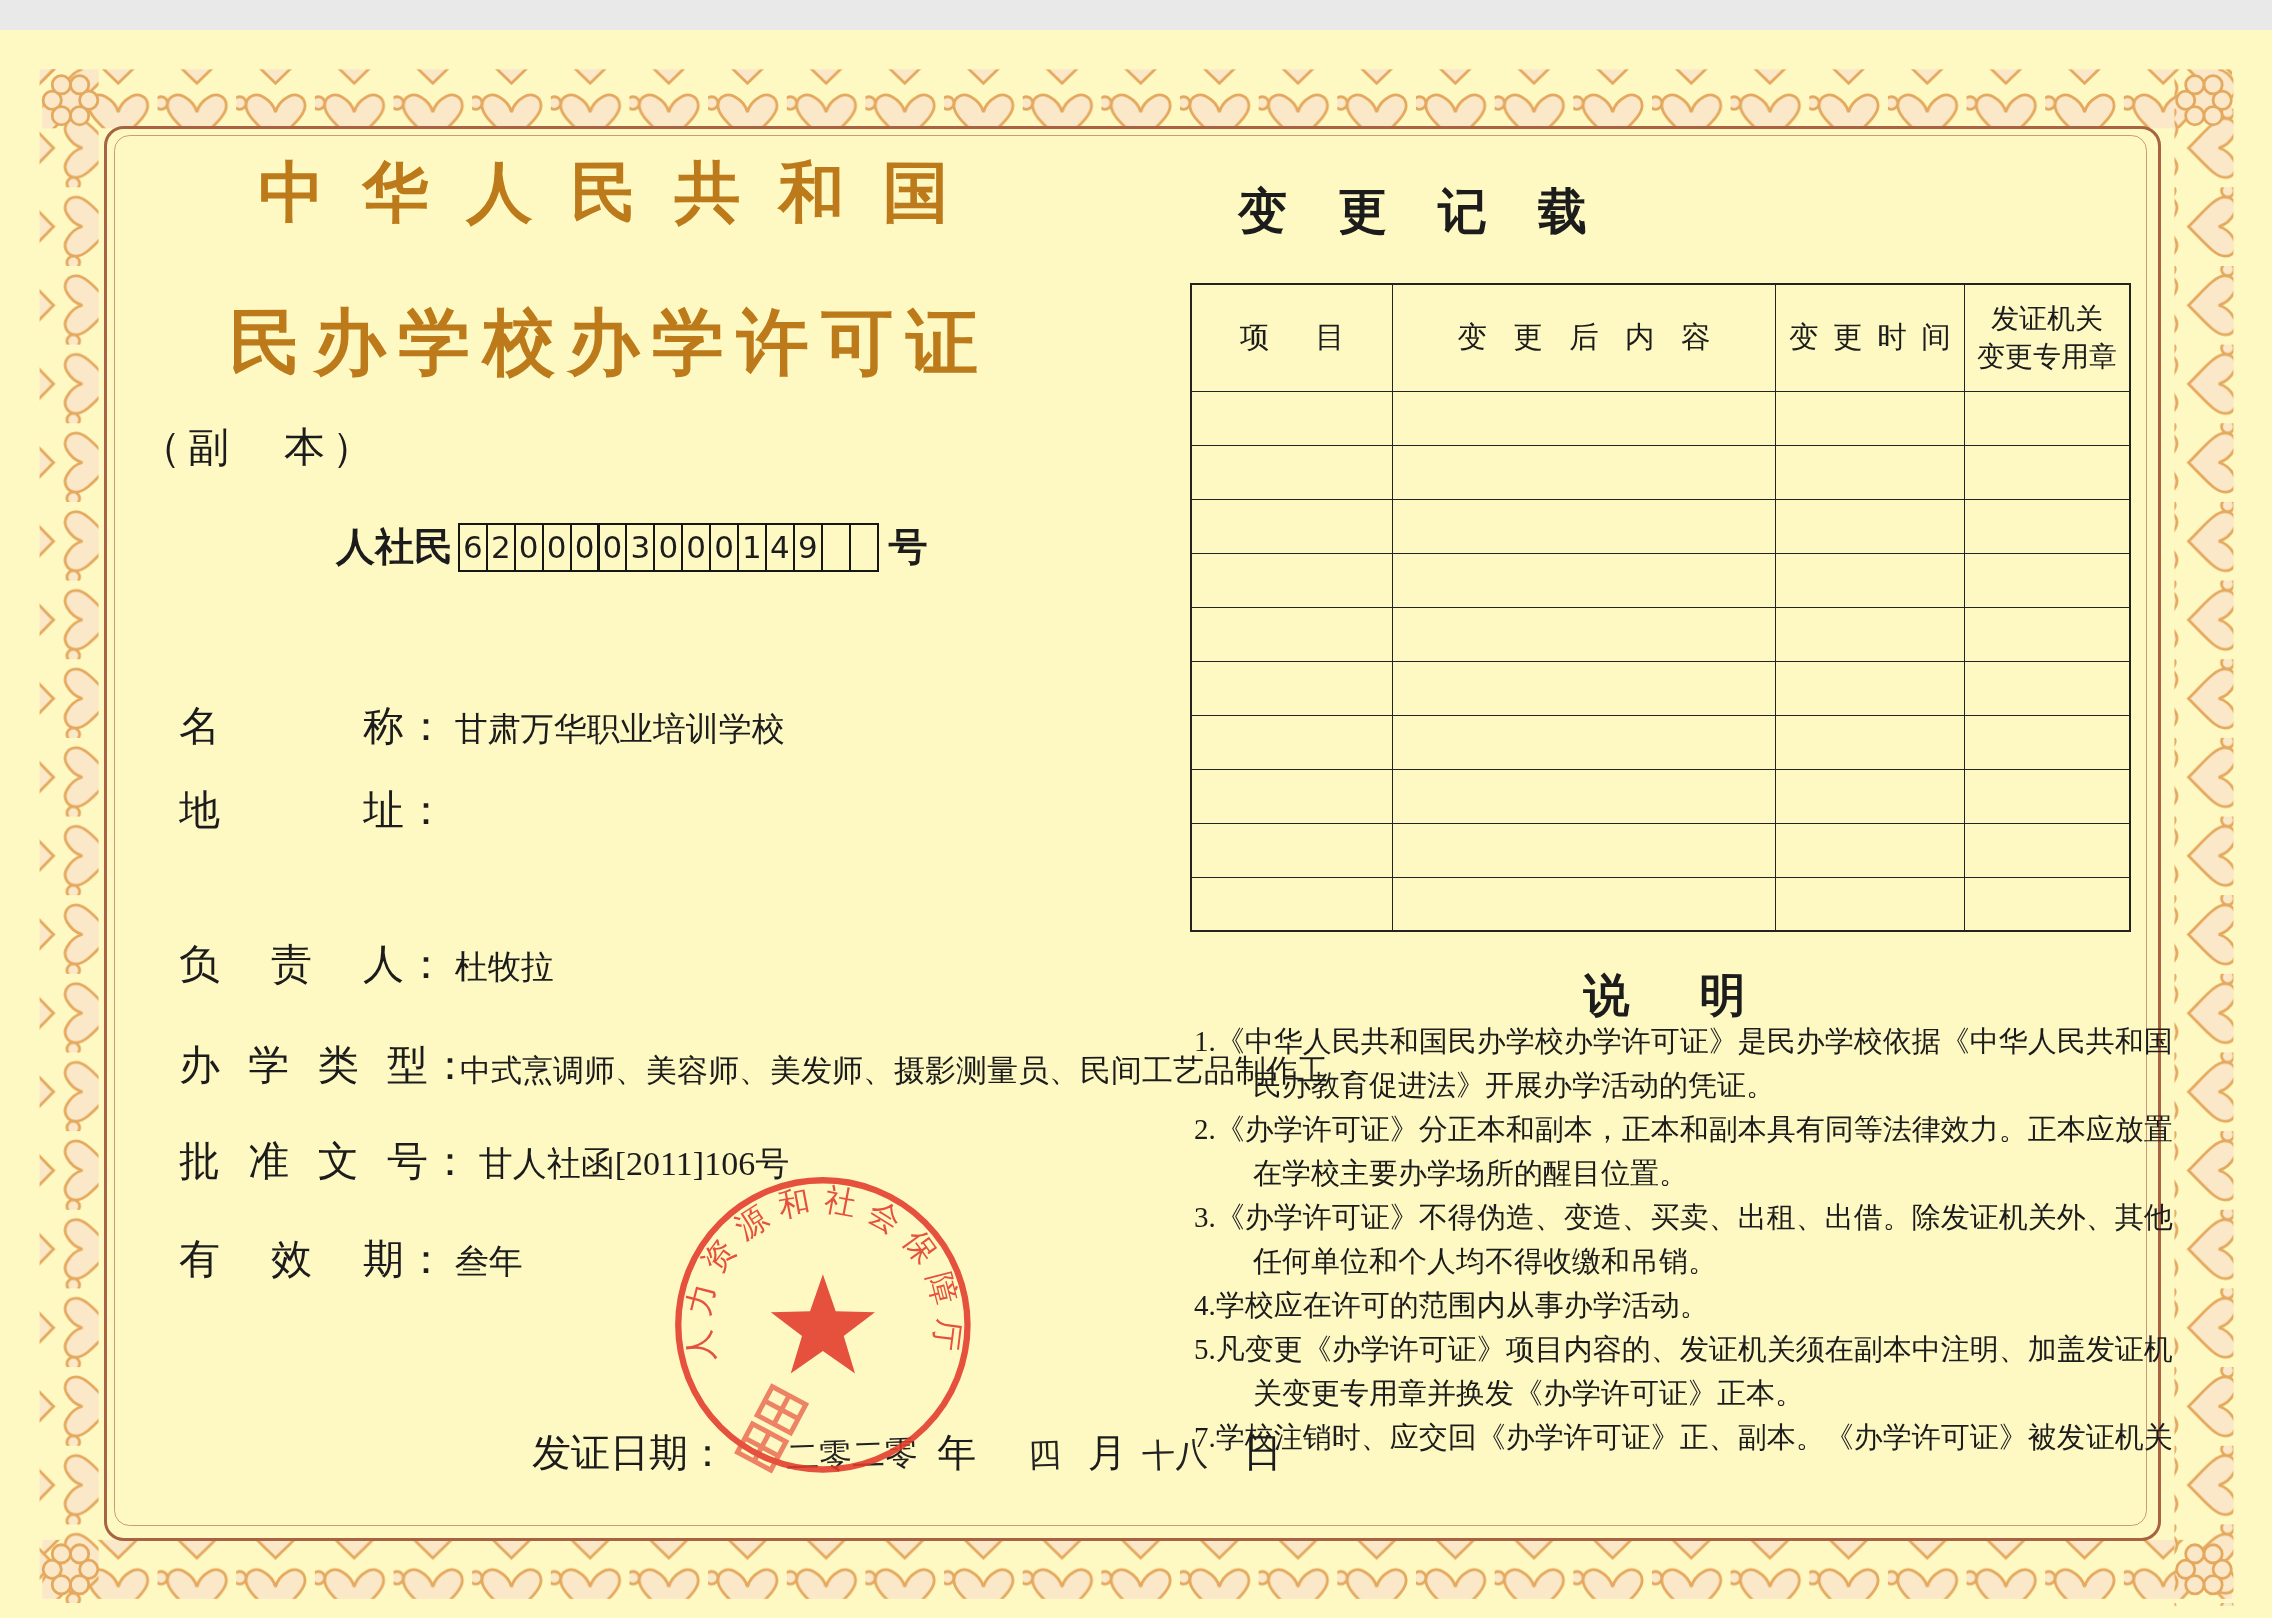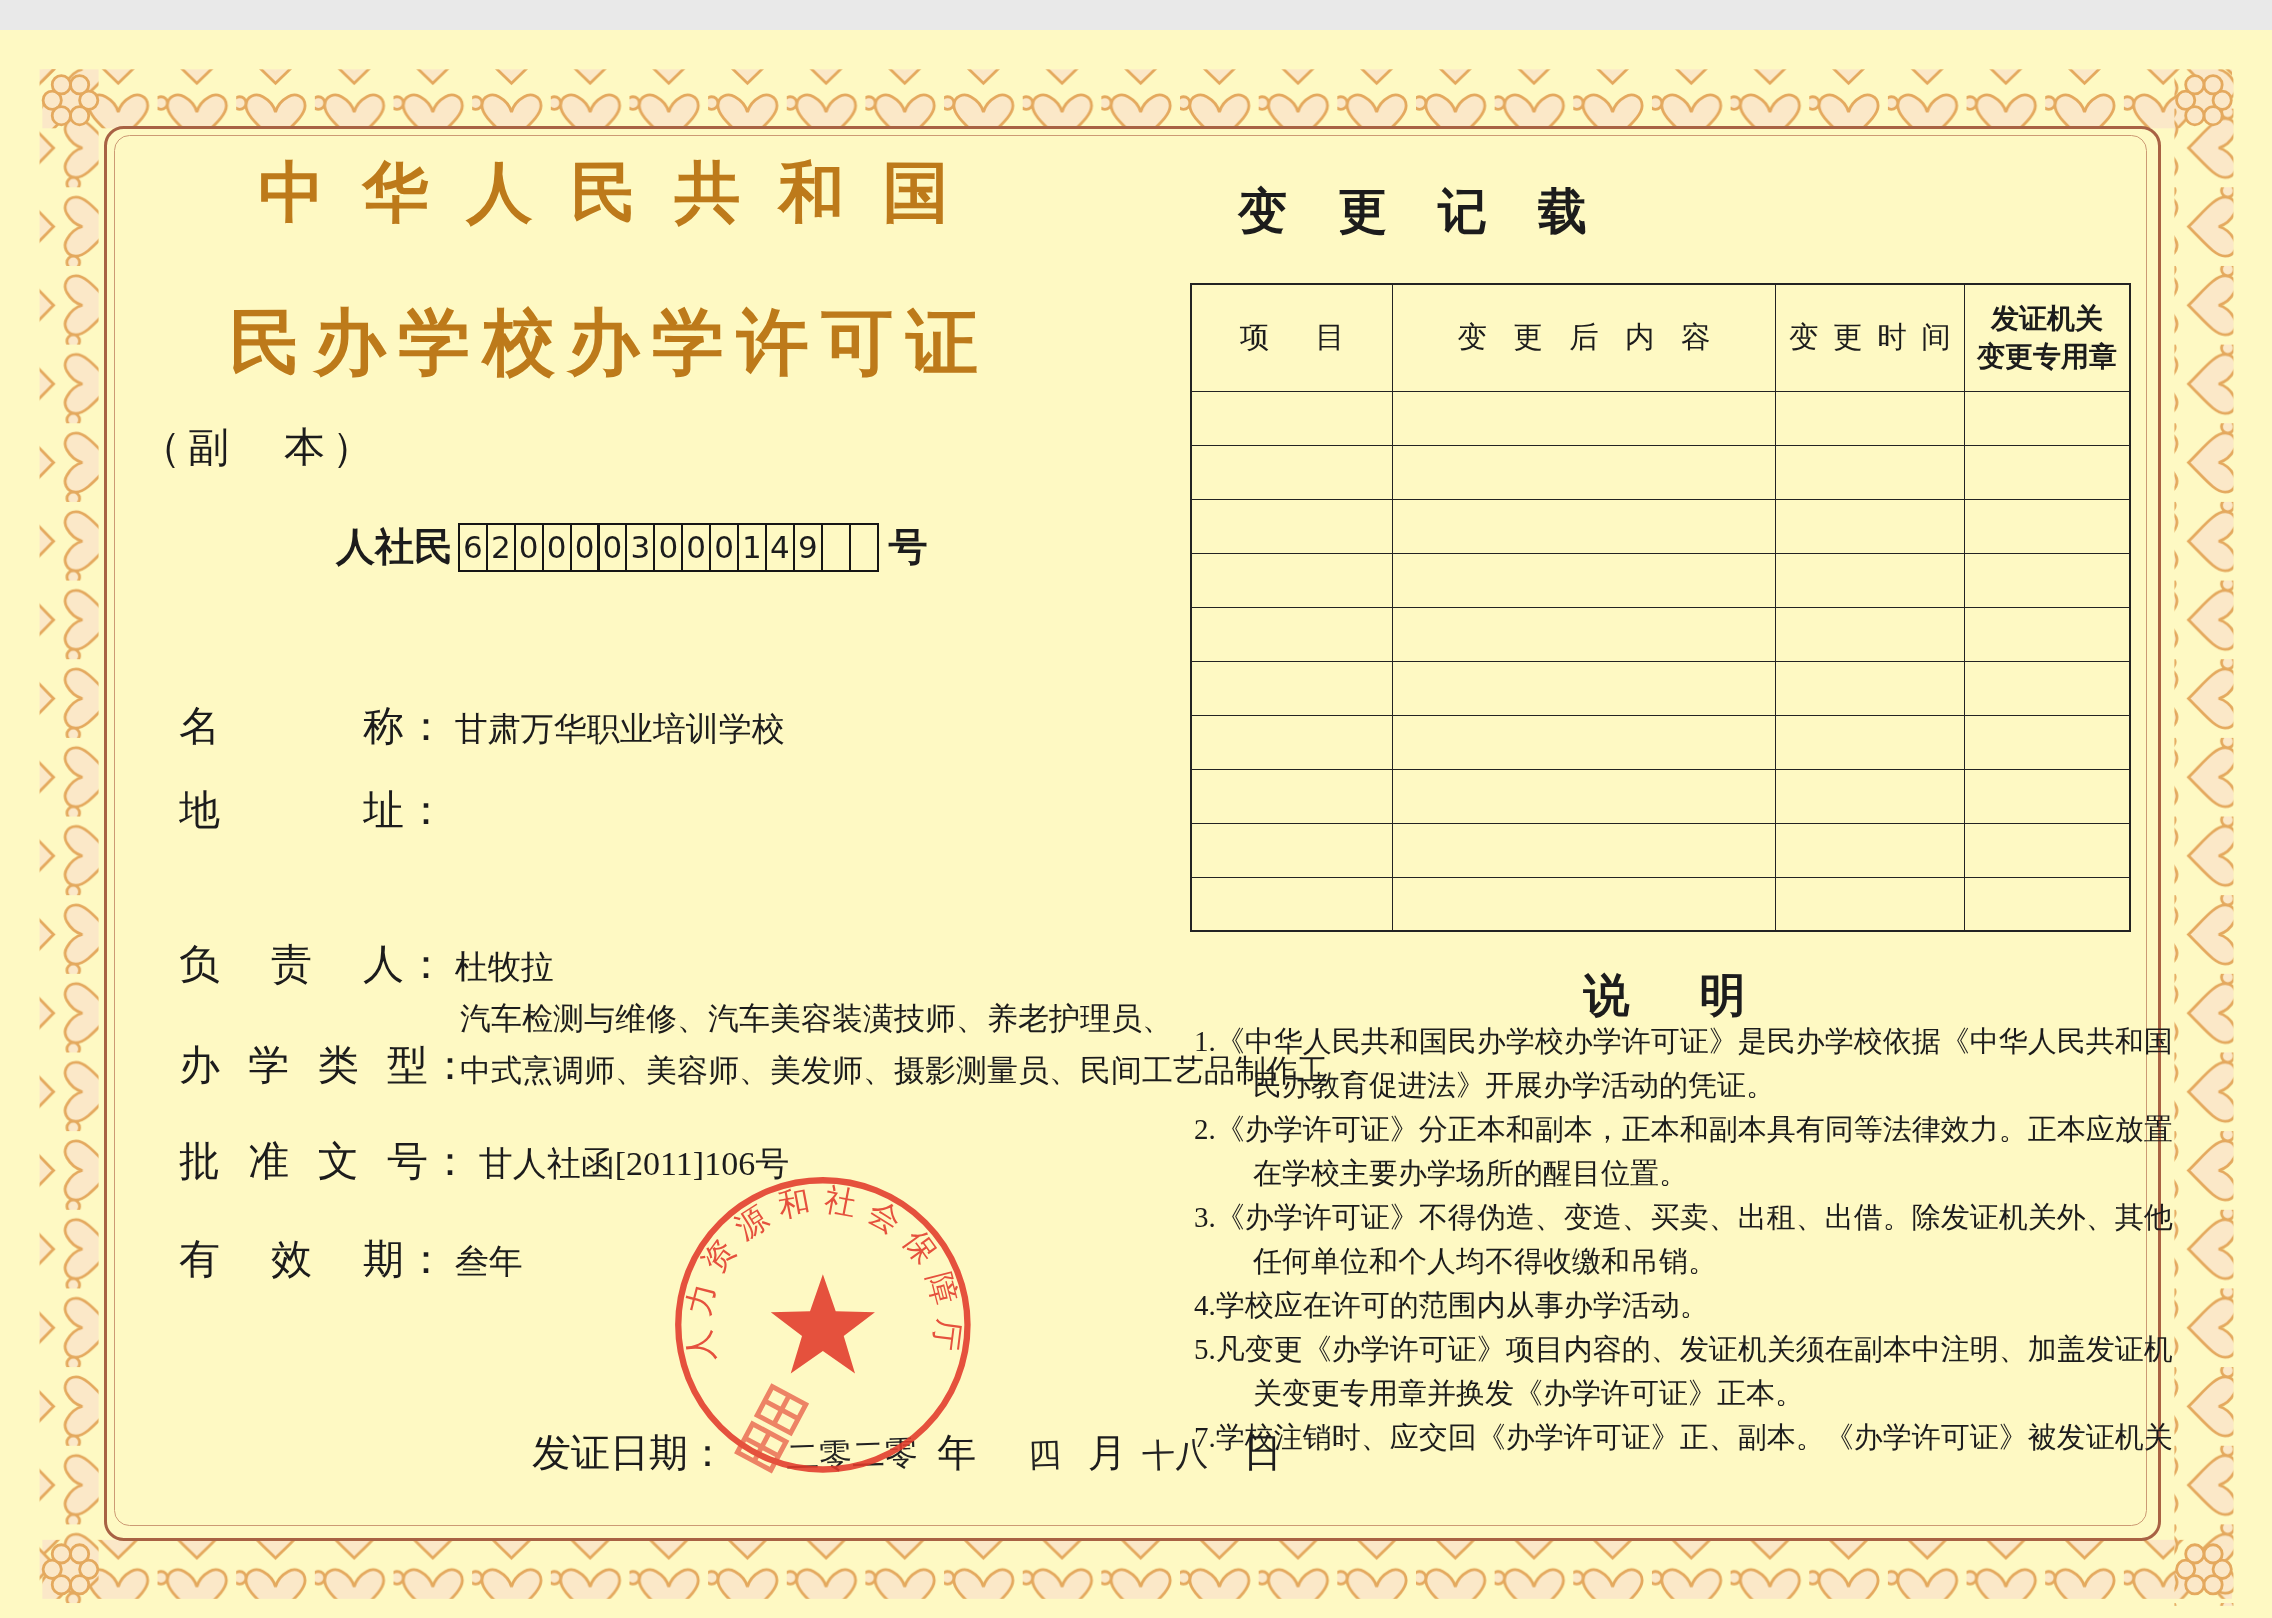--- a/index.html
+++ b/index.html
@@ -32,21 +32,21 @@
   .hand{display:inline-block;transform:rotate(-2deg);font-size:33px;color:#222;}
   .unit{display:inline-block;font-size:39px;}
   
   .cr-title{left:1187px;top:149px;width:945px;text-align:left;font-size:49px;font-weight:bold;
             letter-spacing:51px;text-indent:51px;}
   table.cr{border-collapse:collapse;table-layout:fixed;width:941px;border:2.8px solid #232323;background:transparent;}
   table.cr td,table.cr th{border:1.4px solid #232323;padding:0;font-weight:normal;}
   tr.cr-head{height:107px;}
   tr.cr-row{height:54px;}
   .hcell{display:flex;justify-content:space-between;margin:0 auto;font-size:29.5px;}
-  .hstack{text-align:center;font-size:28px;line-height:38px;font-weight:bold;}
+  .hstack{text-align:center;font-size:28px;line-height:38px;}
   
   .exp-title{left:1187px;top:935px;width:955px;text-align:center;font-size:46px;font-weight:bold;
              letter-spacing:70px;text-indent:70px;}
   .notes{left:1194px;top:989px;width:997px;}
   .note-line{font-size:29px;line-height:44px;height:44px;white-space:nowrap;}
   .note-cont{margin-left:59px;}
   
   .frame-outer{left:104px;top:96px;width:2051px;height:1409px;border:3.5px solid #a86244;border-radius:19.7px;}
   .frame-inner{left:114px;top:105px;width:2031px;height:1389px;border:1.4px solid #cc9a74;border-radius:15.5px;}
   .bottom-strip{left:365px;top:1608px;width:787px;height:9.8px;background:#4e4e50;opacity:.85;}
@@ -155,21 +155,20 @@
 
   <div class="abs field-row" style="left:179px;top:1008px;">
     <span class="label-box" style="width:249px;">
       <span>办</span>
       <span>学</span>
       <span>类</span>
       <span>型</span>
     </span>
     <span class="colon">：</span>
   </div>
-  <div class="abs value-line" style="left:460px;top:968px;">汽车检测与维修、汽车美容装潢技师、养老护理员、</div>
   <div class="abs value-line" style="left:460px;top:1020px;z-index:3;">中式烹调师、美容师、美发师、摄影测量员、民间工艺品制作工</div>
 
   <div class="abs field-row" style="left:179px;top:1104px;">
     <span class="label-box" style="width:249px;">
       <span>批</span>
       <span>准</span>
       <span>文</span>
       <span>号</span>
     </span>
     <span class="colon">：</span>

